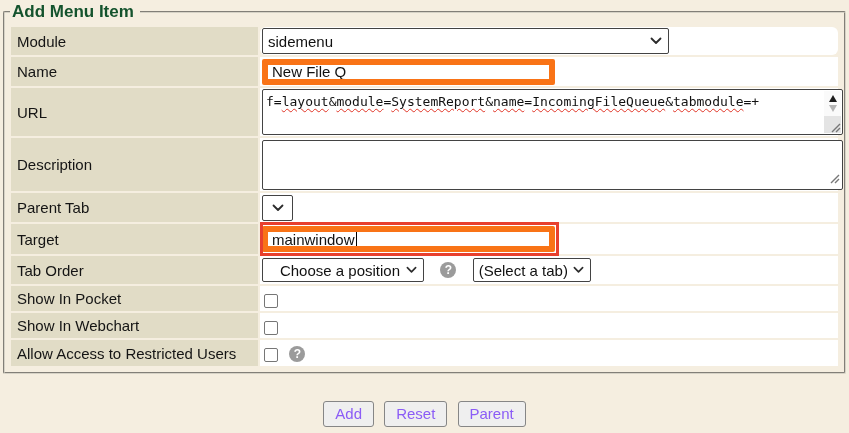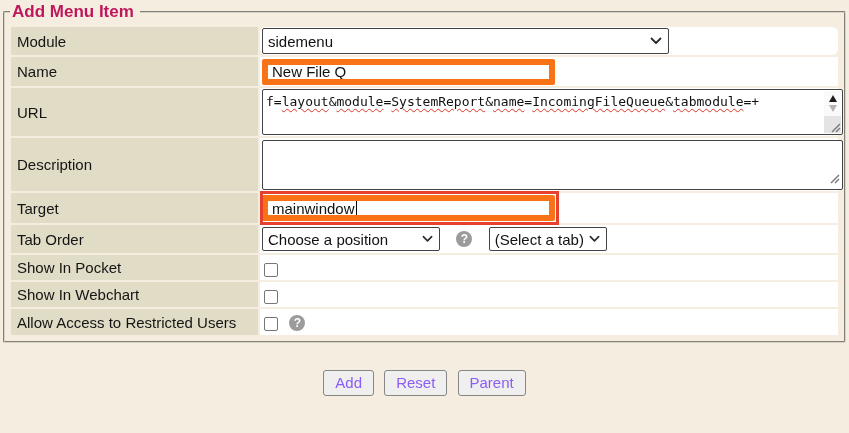--- a/index.html
+++ b/index.html
@@ -13,21 +13,21 @@
   }
   fieldset.form-frame {
     margin: 2px 3px 0 3px;
     border: 2px groove #d6d2c6;
     border-radius: 2px;
     padding: 3px 4px 4px 4px;
   }
   legend.form-legend {
     font-size: 17px;
     font-weight: bold;
-    color: #be185d;
+    color: #14532d;
     padding: 0 6px 0 2px;
     margin-left: 1px;
   }
   table.form-table {
     width: 100%;
     border-collapse: separate;
     border-spacing: 2px;
     table-layout: fixed;
   }
   td.lbl {
@@ -197,38 +197,50 @@
           <div class="area-text"></div>
           <span class="grip">
             <svg width="11" height="11" viewBox="0 0 11 11">
                   <path d="M10 2 L2 10 M10 6 L6 10" stroke="#777" stroke-width="1.4" fill="none"></path>
                 </svg>
           </span>
         </div>
       </td>
     </tr>
 
+    <tr>
+      <td class="lbl">Parent Tab</td>
+      <td class="val" style="height:29px;">
+        <span class="sel-wrap" style="width:31px; padding:0; justify-content:center;">
+          <span class="chev" style="margin-left:0;">
+            <svg width="12" height="8" viewBox="0 0 12 8">
+                  <polyline points="1.5,1.5 6,6 10.5,1.5" fill="none" stroke="#2c2c2c" stroke-width="1.8" stroke-linecap="round" stroke-linejoin="round"></polyline>
+                </svg>
+          </span>
+        </span>
+      </td>
+    </tr>
 
     <tr>
       <td class="lbl">Target</td>
       <td class="val" style="height:30px;">
         <span style="position:relative; display:inline-block; vertical-align:middle;">
           <span class="txt-input" style="width:293px;">
             <span>mainwindow</span>
                 <span class="caret"></span>
           </span>
           <span class="red-box"></span>
         </span>
       </td>
     </tr>
 
     <tr>
       <td class="lbl">Tab Order</td>
       <td class="val" style="height:28px;">
-        <span class="sel-wrap" style="width:178px; height:24px;">
+        <span class="sel-wrap" style="width:162px; height:24px;text-align:right;">
           <span class="sel-text">Choose a position</span>
           <span class="chev">
             <svg width="11" height="8" viewBox="0 0 12 8">
                   <polyline points="1.5,1.5 6,6 10.5,1.5" fill="none" stroke="#2c2c2c" stroke-width="1.8" stroke-linecap="round" stroke-linejoin="round"></polyline>
                 </svg>
           </span>
         </span>
         <span class="row-gap"></span>
         <span class="help-icon mid">?</span>
         <span class="row-gap"></span>

